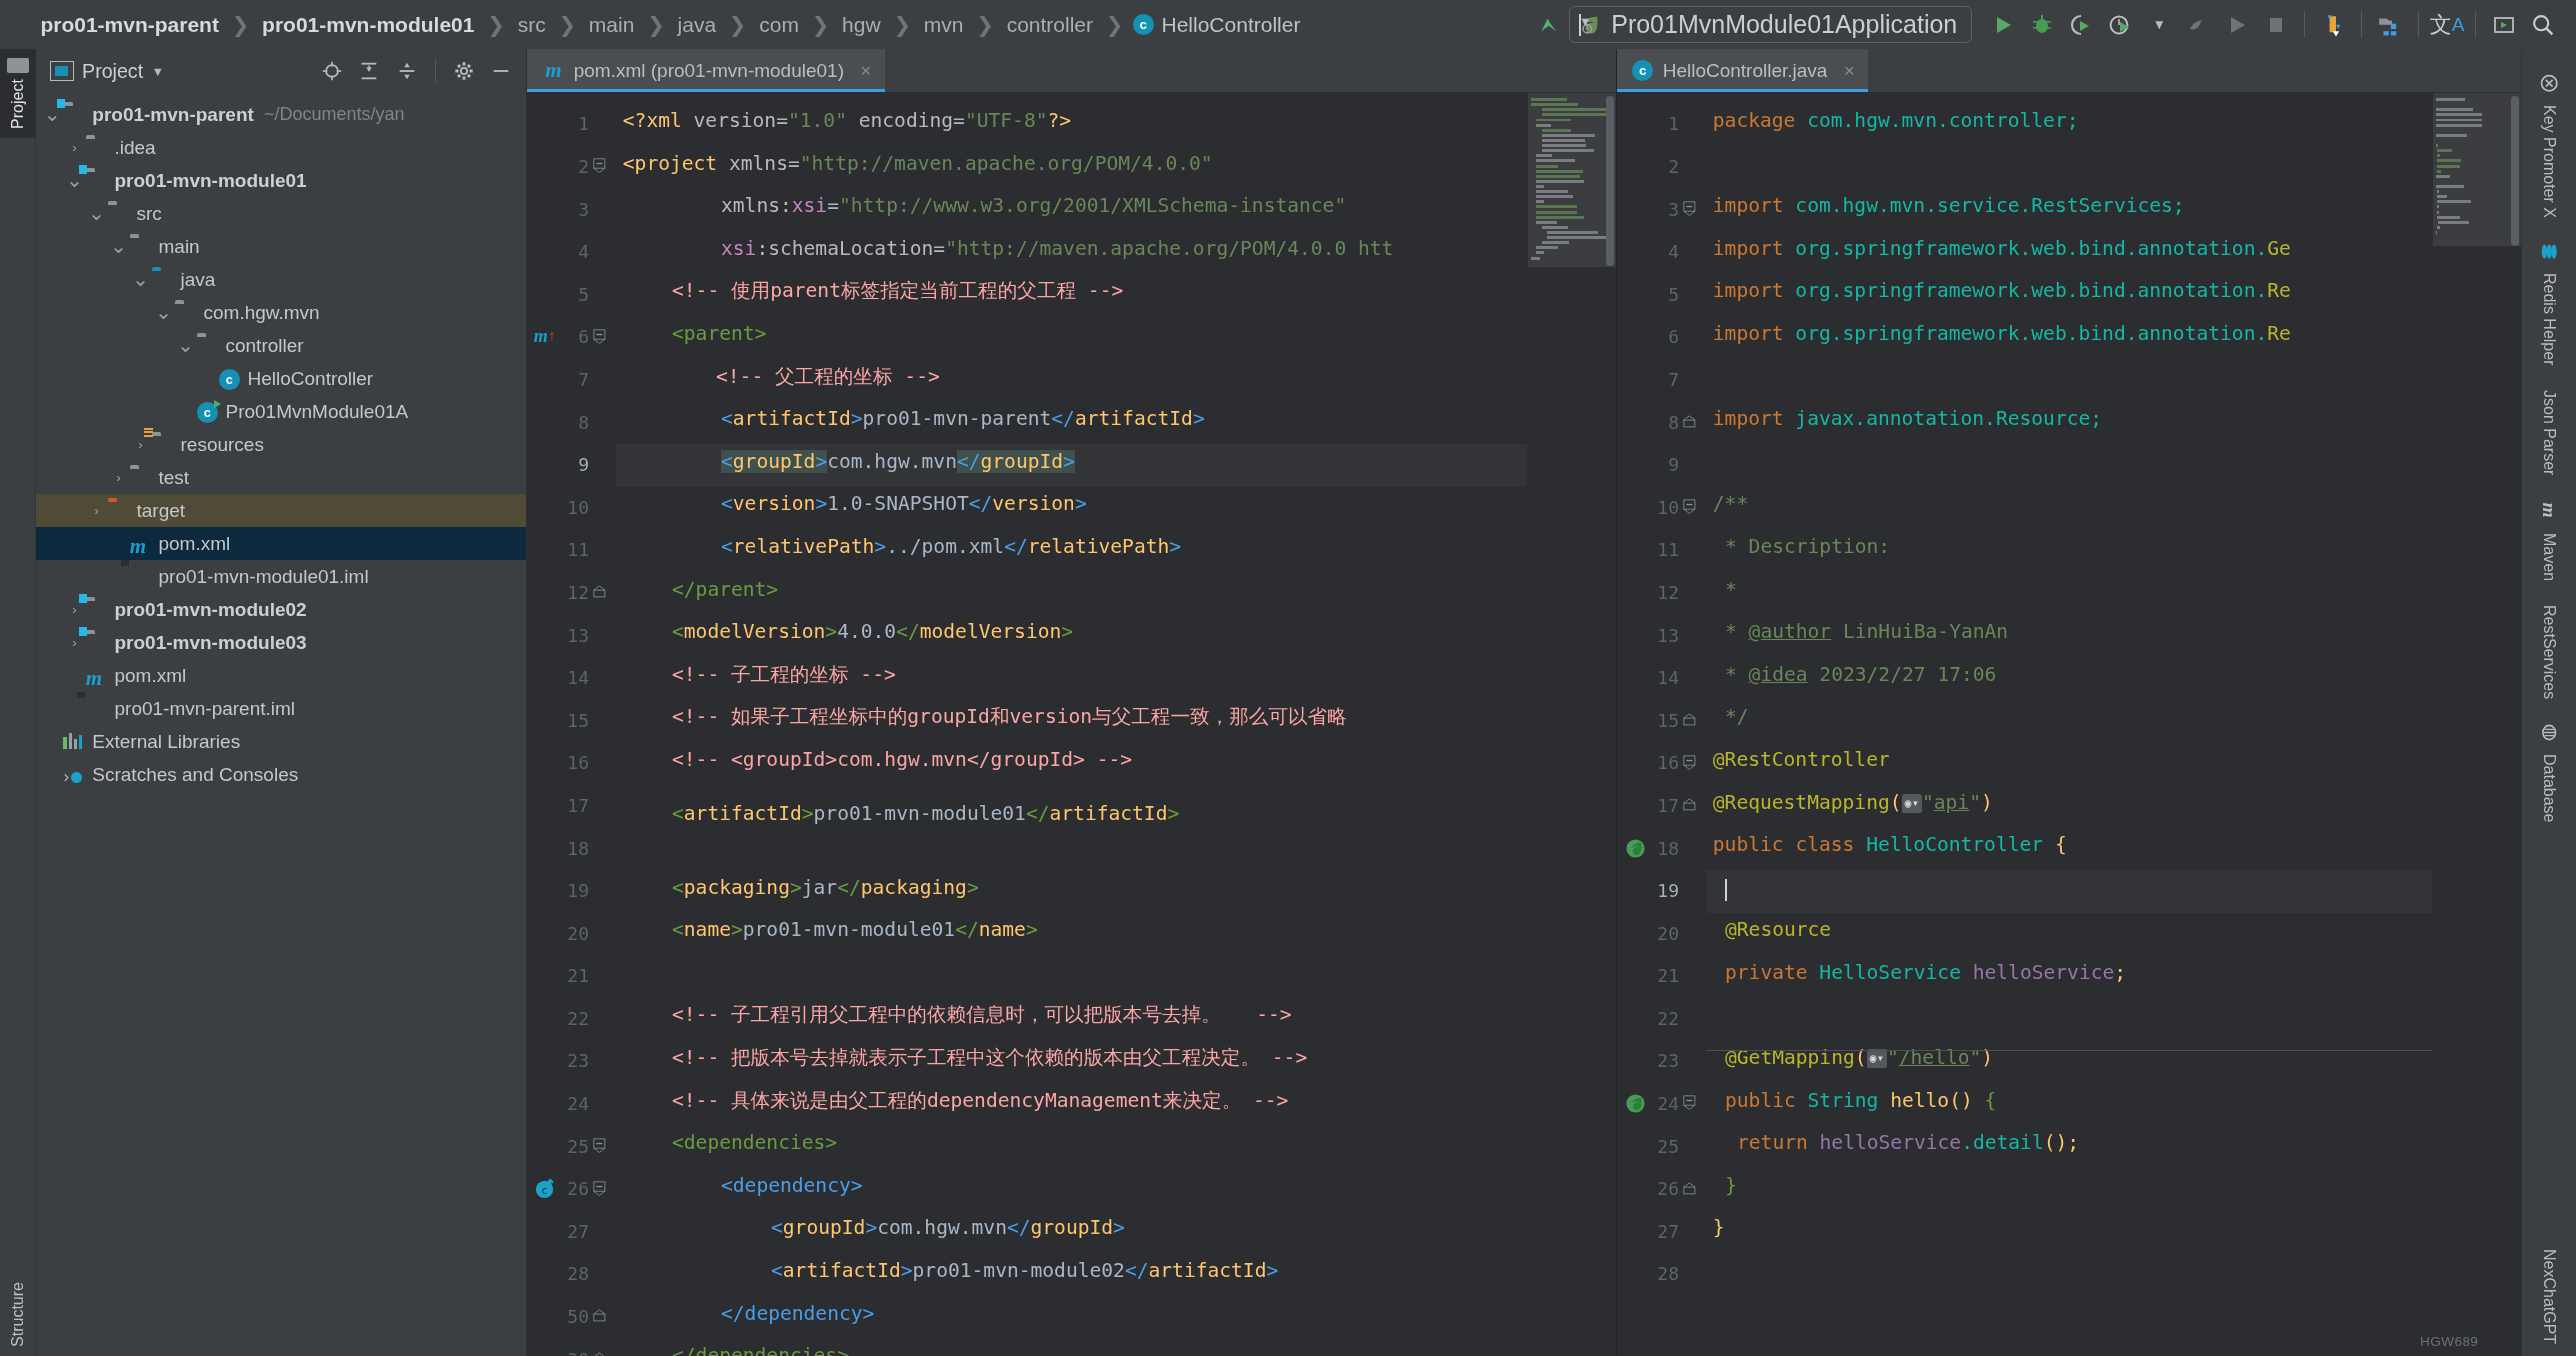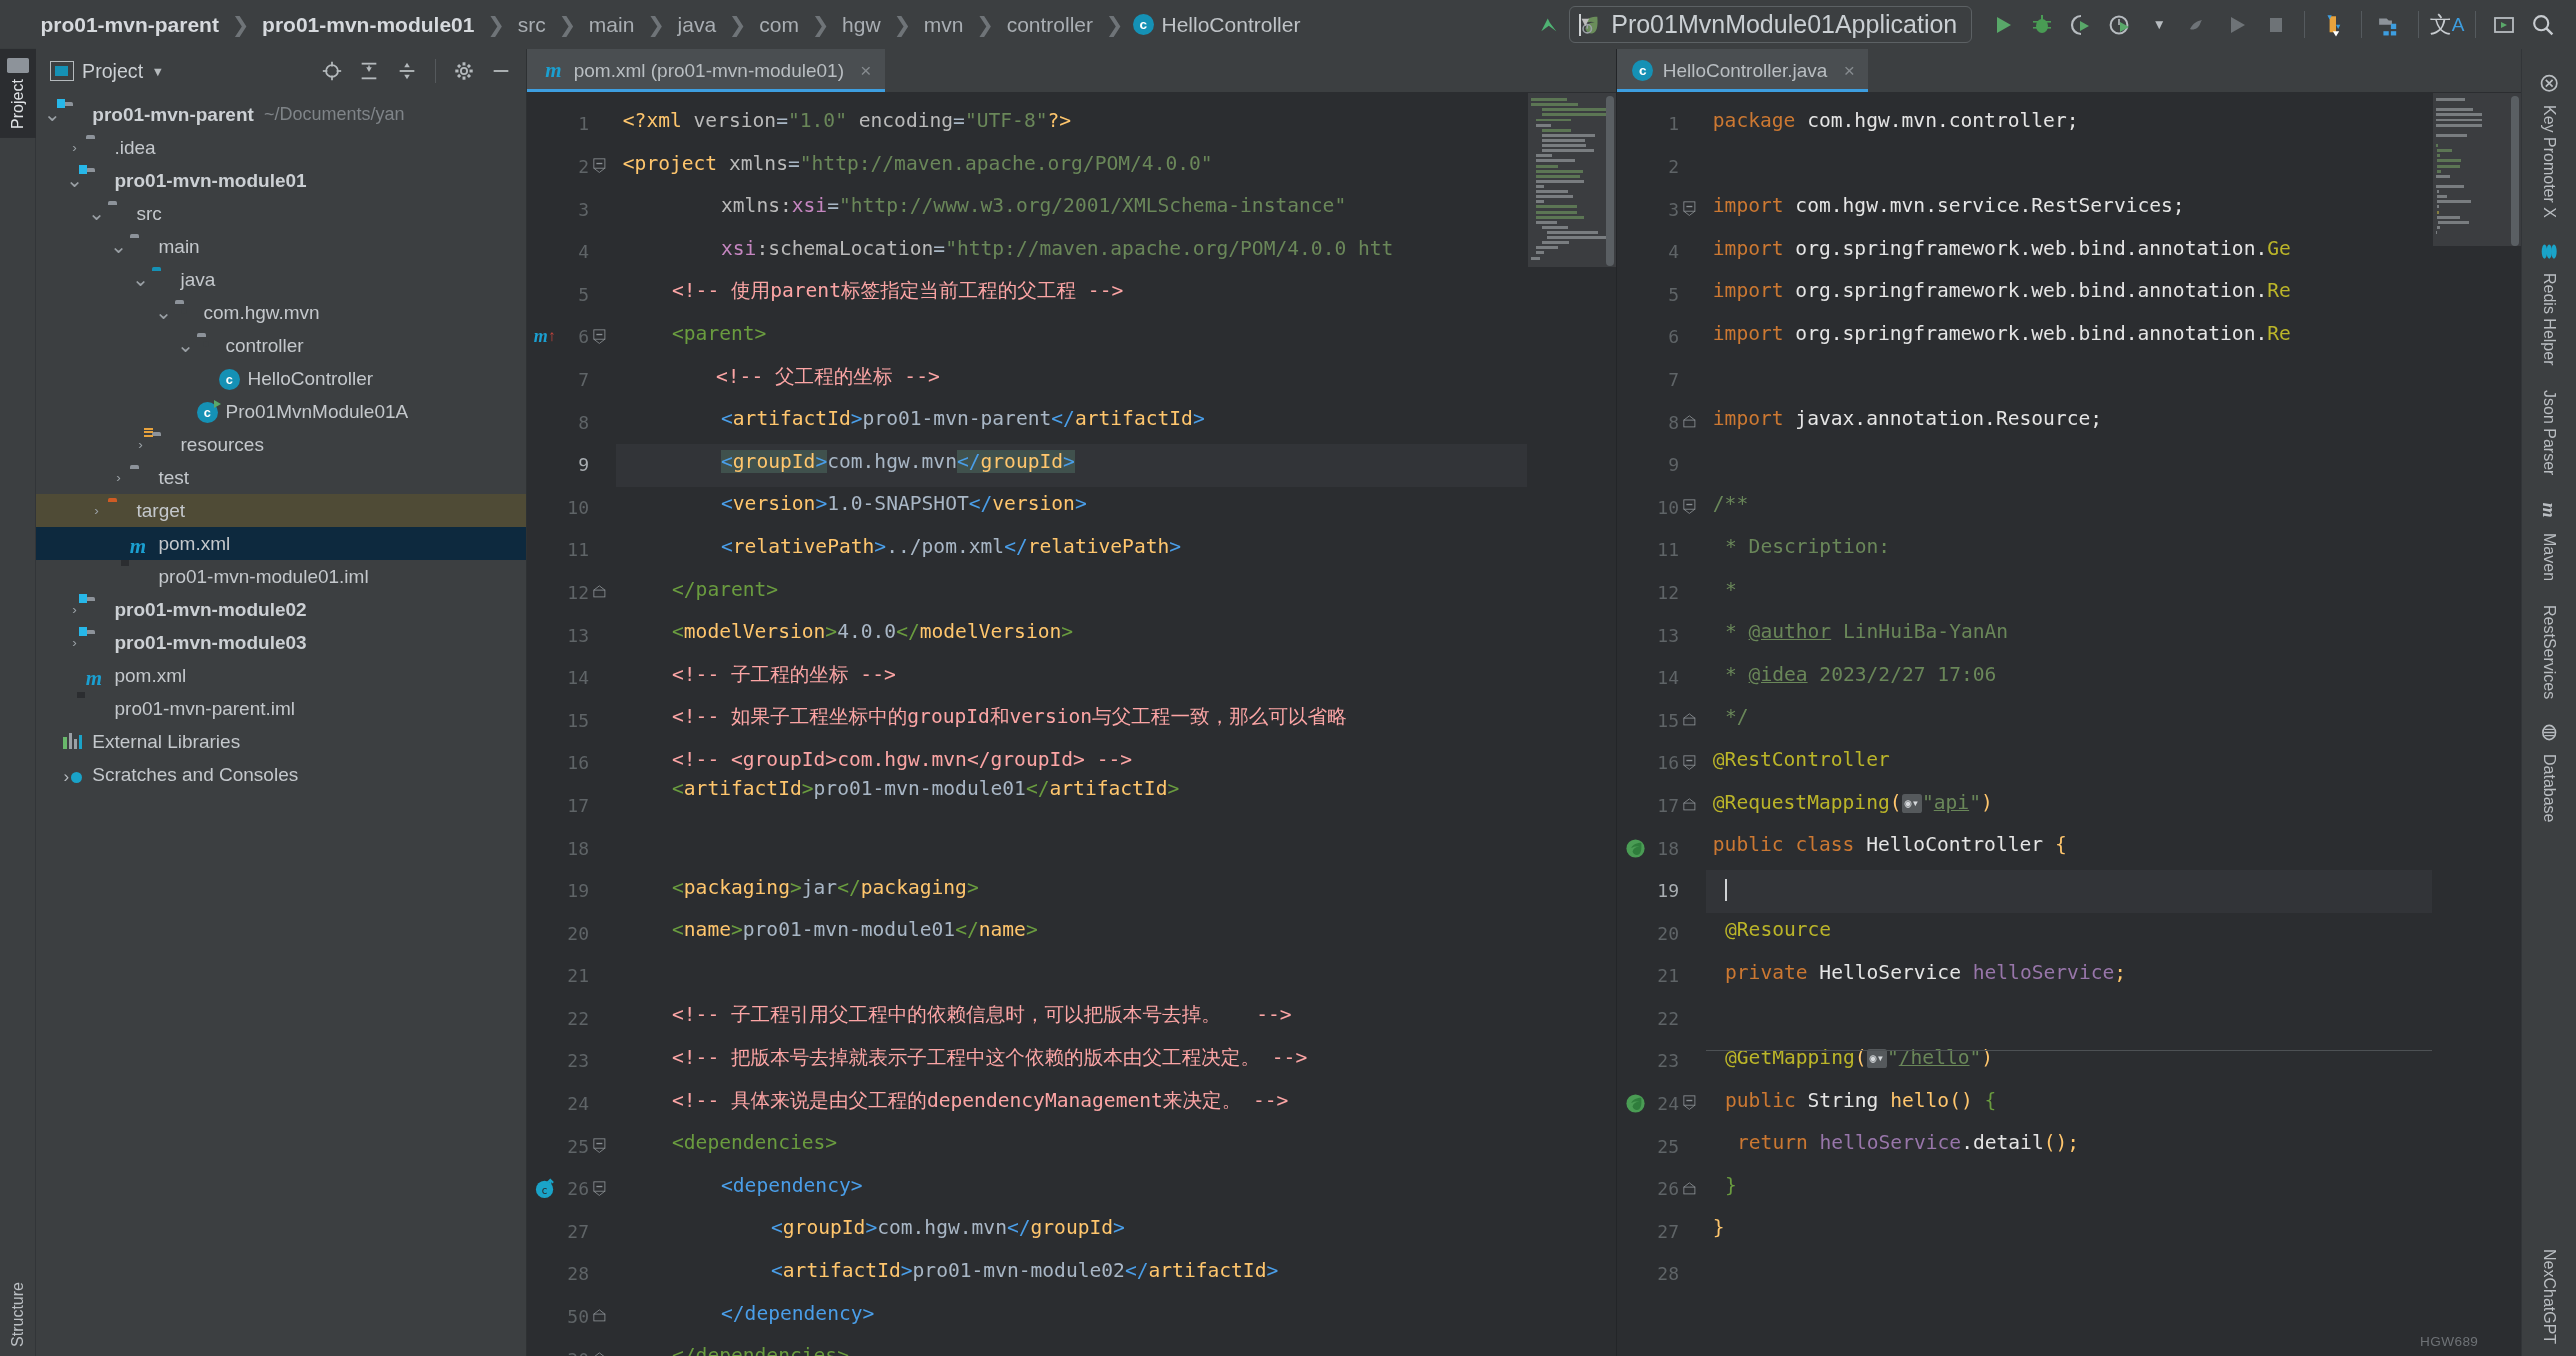--- a/index.html
+++ b/index.html
@@ -124,21 +124,21 @@
   .t-brk   { color:#4a9ee8; }
   .t-brk2  { color:#6a9c3f; }
   .t-txt   { color:#a9b7c6; }
   .t-str   { color:#6a8759; }
   .t-attr  { color:#bababa; }
   .t-ns    { color:#c586c0; }
   .t-cmt   { color:#fca5a5; }
   .t-kw    { color:#cc7832; }
   .t-anno  { color:#bbb529; }
   .t-fld   { color:#9876aa; }
-  .t-cls   { color:#e5e5e5; }
+  .t-cls   { color:#14b8a6; }
   .t-mth   { color:#ffc66d; }
   .t-gstr  { color:#6a8759; text-decoration:underline; }
   .sel-tok { background:#40514d; }
 
   .check { position:absolute; right:15.3px; top:6.8px; color:#5faf5f; font-size:22px; font-weight:bold; }
   .minimap { position:absolute; right:0; top:0; bottom:0; width:89px; background:#2b2d30;
              border-left:0.9px solid #2b2d30; overflow:hidden; }
   .mm { position:absolute; height:2.6px; }
   .mmbox { position:absolute; left:0; right:0; background:rgba(255,255,255,.08); }
   .scrollthumb { position:absolute; right:1.7px; width:8.5px; background:#5a5f63; border-radius:4.3px; }
@@ -582,21 +582,21 @@
               <div class="cl" style="top: 315px; left: 105px;"><span class="t-brk">&lt;</span><span class="t-tag">artifactId</span><span class="t-brk">&gt;</span><span class="t-txt">pro01-mvn-parent</span><span class="t-brk">&lt;/</span><span class="t-tag">artifactId</span><span class="t-brk">&gt;</span></div>
               <div class="hl-line" style="top: 351px; height: 43px;"></div>
               <div class="cl" style="top: 358px; left: 105px;"><span class="t-brk sel-tok">&lt;</span><span class="t-tag sel-tok">groupId</span><span class="t-brk sel-tok">&gt;</span><span class="t-txt">com.hgw.mvn</span><span class="t-brk sel-tok">&lt;/</span><span class="t-tag sel-tok">groupId</span><span class="t-brk sel-tok">&gt;</span></div>
               <div class="cl" style="top: 400px; left: 105px;"><span class="t-brk">&lt;</span><span class="t-tag">version</span><span class="t-brk">&gt;</span><span class="t-txt">1.0-SNAPSHOT</span><span class="t-brk">&lt;/</span><span class="t-tag">version</span><span class="t-brk">&gt;</span></div>
               <div class="cl" style="top: 443px; left: 105px;"><span class="t-brk">&lt;</span><span class="t-tag">relativePath</span><span class="t-brk">&gt;</span><span class="t-txt">../pom.xml</span><span class="t-brk">&lt;/</span><span class="t-tag">relativePath</span><span class="t-brk">&gt;</span></div>
               <div class="cl" style="top: 486px; left: 56px;"><span class="t-brk2">&lt;/parent&gt;</span></div>
               <div class="cl" style="top: 528px; left: 56px;"><span class="t-brk2">&lt;</span><span class="t-tag">modelVersion</span><span class="t-brk2">&gt;</span><span class="t-txt">4.0.0</span><span class="t-brk2">&lt;/</span><span class="t-tag">modelVersion</span><span class="t-brk2">&gt;</span></div>
               <div class="cl" style="top: 571px; left: 56px;"><span class="t-cmt">&lt;!-- 子工程的坐标 --&gt;</span></div>
               <div class="cl" style="top: 613px; left: 56px;"><span class="t-cmt">&lt;!-- 如果子工程坐标中的groupId和version与父工程一致，那么可以省略</span></div>
               <div class="cl" style="top: 656px; left: 56px;"><span class="t-cmt">&lt;!-- &lt;groupId&gt;com.hgw.mvn&lt;/groupId&gt; --&gt;</span></div>
-              <div class="cl" style="top: 685px; left: 56px;"><span class="t-brk2">&lt;</span><span class="t-tag">artifactId</span><span class="t-brk2">&gt;</span><span class="t-txt">pro01-mvn-module01</span><span class="t-brk2">&lt;/</span><span class="t-tag">artifactId</span><span class="t-brk2">&gt;</span></div>
+              <div class="cl" style="top: 710px; left: 56px;"><span class="t-brk2">&lt;</span><span class="t-tag">artifactId</span><span class="t-brk2">&gt;</span><span class="t-txt">pro01-mvn-module01</span><span class="t-brk2">&lt;/</span><span class="t-tag">artifactId</span><span class="t-brk2">&gt;</span></div>
               <div class="cl" style="top: 741px; left: 56px;"></div>
               <div class="cl" style="top: 784px; left: 56px;"><span class="t-brk2">&lt;</span><span class="t-tag">packaging</span><span class="t-brk2">&gt;</span><span class="t-txt">jar</span><span class="t-brk2">&lt;/</span><span class="t-tag">packaging</span><span class="t-brk2">&gt;</span></div>
               <div class="cl" style="top: 826px; left: 56px;"><span class="t-brk2">&lt;</span><span class="t-tag">name</span><span class="t-brk2">&gt;</span><span class="t-txt">pro01-mvn-module01</span><span class="t-brk2">&lt;/</span><span class="t-tag">name</span><span class="t-brk2">&gt;</span></div>
               <div class="cl" style="top: 869px; left: 56px;"></div>
               <div class="cl" style="top: 911px; left: 56px;"><span class="t-cmt">&lt;!-- 子工程引用父工程中的依赖信息时，可以把版本号去掉。   --&gt;</span></div>
               <div class="cl" style="top: 954px; left: 56px;"><span class="t-cmt">&lt;!-- 把版本号去掉就表示子工程中这个依赖的版本由父工程决定。 --&gt;</span></div>
               <div class="cl" style="top: 997px; left: 56px;"><span class="t-cmt">&lt;!-- 具体来说是由父工程的dependencyManagement来决定。 --&gt;</span></div>
               <div class="cl" style="top: 1039px; left: 56px;"><span class="t-brk2">&lt;dependencies&gt;</span></div>
               <div class="cl" style="top: 1082px; left: 105px;"><span class="t-brk">&lt;dependency&gt;</span></div>
               <div class="cl" style="top: 1124px; left: 155px;"><span class="t-brk">&lt;</span><span class="t-tag">groupId</span><span class="t-brk">&gt;</span><span class="t-txt">com.hgw.mvn</span><span class="t-brk">&lt;/</span><span class="t-tag">groupId</span><span class="t-brk">&gt;</span></div>

